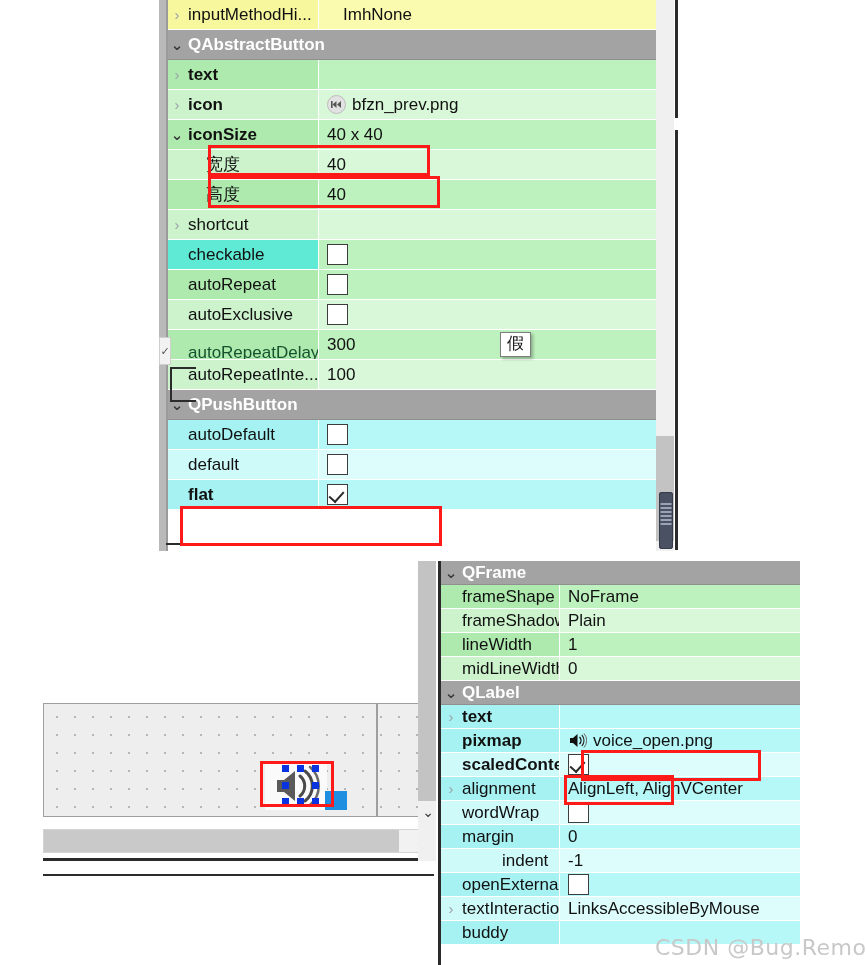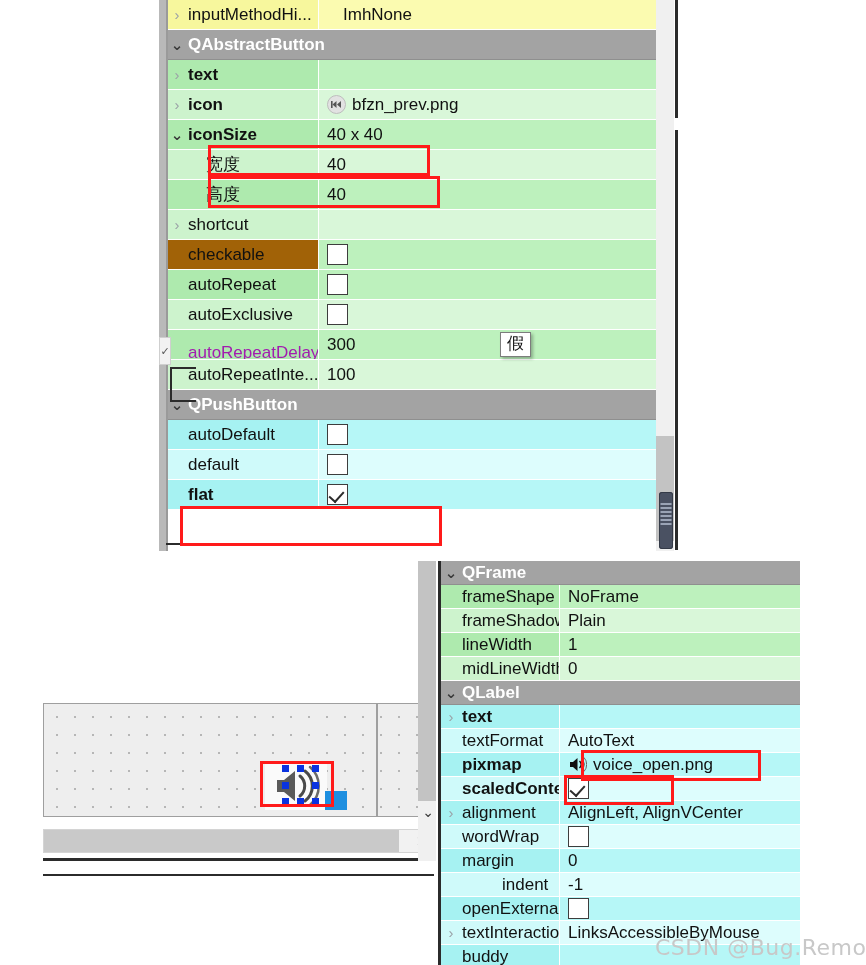--- a/index.html
+++ b/index.html
@@ -169,21 +169,21 @@
     <div class="row" style="height: 30px; border-bottom: 1px solid rgb(255, 255, 255); background: rgb(217, 247, 217);">
       <div class="name" style="width: 153px; min-width: 153px; background: rgb(205, 243, 205); border-right: 1px solid rgb(255, 255, 255);">
         <span class="twisty">›</span>
         <span style="font-size:17px;color:#111111;font-weight:normal;padding-left:0px;">shortcut</span>
       </div>
       <div class="val" style="padding-left: 8px; background: rgb(217, 247, 217);">
         <span style="font-size: 17px; color: rgb(17, 17, 17);"></span>
       </div>
     </div>
     <div class="row" style="height: 30px; border-bottom: 1px solid rgb(255, 255, 255); background: rgb(189, 241, 189);">
-      <div class="name" style="width: 153px; min-width: 153px; background: #a16207; border-right: 1px solid rgb(255, 255, 255);">
+      <div class="name" style="width: 153px; min-width: 153px; background: #5eead4; border-right: 1px solid rgb(255, 255, 255);">
         <span class="twisty blank">·</span>
         <span style="font-size:17px;color:#111111;font-weight:normal;padding-left:0px;">checkable</span>
       </div>
       <div class="val" style="padding-left: 8px; background: rgb(189, 241, 189);">
         <span class="cbox"></span>
       </div>
     </div>
     <div class="row" style="height: 30px; border-bottom: 1px solid rgb(255, 255, 255); background: rgb(189, 241, 189);">
       <div class="name" style="width: 153px; min-width: 153px; background: rgb(174, 234, 174); border-right: 1px solid rgb(255, 255, 255);">
         <span class="twisty blank">·</span>
@@ -198,21 +198,21 @@
         <span class="twisty blank">·</span>
         <span style="font-size:17px;color:#111111;font-weight:normal;padding-left:0px;">autoExclusive</span>
       </div>
       <div class="val" style="padding-left: 8px; background: rgb(217, 247, 217);">
         <span class="cbox"></span>
       </div>
     </div>
     <div class="row" style="height: 30px; border-bottom: 1px solid rgb(255, 255, 255); background: rgb(189, 241, 189);">
       <div class="name" style="width: 153px; min-width: 153px; background: rgb(174, 234, 174); border-right: 1px solid rgb(255, 255, 255);">
         <span class="twisty blank">·</span>
-        <span style="font-size:17px;color:#a21caf;font-weight:normal;padding-left:0px;margin-top:16px;">autoRepeatDelay</span>
+        <span style="font-size:17px;color:#14532d;font-weight:normal;padding-left:0px;margin-top:16px;">autoRepeatDelay</span>
       </div>
       <div class="val" style="padding-left: 8px; background: rgb(189, 241, 189);">
         <span style="font-size: 17px; color: rgb(17, 17, 17);">300</span>
       </div>
     </div>
     <div class="row" style="height: 30px; border-bottom: 1px solid rgb(255, 255, 255); background: rgb(217, 247, 217);">
       <div class="name" style="width: 153px; min-width: 153px; background: rgb(205, 243, 205); border-right: 1px solid rgb(255, 255, 255);">
         <span class="twisty blank">·</span>
         <span style="font-size:17px;color:#111111;font-weight:normal;padding-left:0px;">autoRepeatInte...</span>
       </div>
@@ -373,29 +373,20 @@
     </div>
     <div class="row" style="height: 24px; border-bottom: 1px solid rgb(255, 255, 255); background: rgb(182, 247, 247);">
       <div class="name" style="width: 120px; min-width: 120px; background: rgb(166, 242, 242); border-right: 1px solid rgb(255, 255, 255);">
         <span class="twisty">›</span>
         <span style="font-size:17px;color:#111111;font-weight:bold;padding-left:0px;">text</span>
       </div>
       <div class="val" style="padding-left: 8px; background: rgb(182, 247, 247);">
         <span style="font-size: 17px; color: rgb(17, 17, 17);"></span>
       </div>
     </div>
-    <div class="row" style="height: 24px; border-bottom: 1px solid rgb(255, 255, 255); background: rgb(221, 253, 253);">
-      <div class="name" style="width: 120px; min-width: 120px; background: rgb(207, 250, 250); border-right: 1px solid rgb(255, 255, 255);">
-        <span class="twisty blank">·</span>
-        <span style="font-size:17px;color:#111111;font-weight:normal;padding-left:0px;">textFormat</span>
-      </div>
-      <div class="val" style="padding-left: 8px; background: rgb(221, 253, 253);">
-        <span style="font-size: 17px; color: rgb(17, 17, 17);">AutoText</span>
-      </div>
-    </div>
     <div class="row" style="height: 24px; border-bottom: 1px solid rgb(255, 255, 255); background: rgb(182, 247, 247);">
       <div class="name" style="width: 120px; min-width: 120px; background: rgb(166, 242, 242); border-right: 1px solid rgb(255, 255, 255);">
         <span class="twisty blank">·</span>
         <span style="font-size:17px;color:#111111;font-weight:bold;padding-left:0px;">pixmap</span>
       </div>
       <div class="val" style="padding-left: 8px; background: rgb(182, 247, 247);">
         <span class="ic" style="display:inline-block;width:19px;height:19px;margin-right:6px;flex:none;"><svg width="19" height="19" viewBox="0 0 19 19">
             <path d="M2 7 h3 l4.5 -4 v13 l-4.5 -4 h-3 z" fill="#111"></path>
             <path d="M11.5 6 a5 5 0 0 1 0 7" stroke="#111" stroke-width="1.4" fill="none"></path>
             <path d="M13.8 4 a8 8 0 0 1 0 11" stroke="#333" stroke-width="1.2" fill="none"></path>

